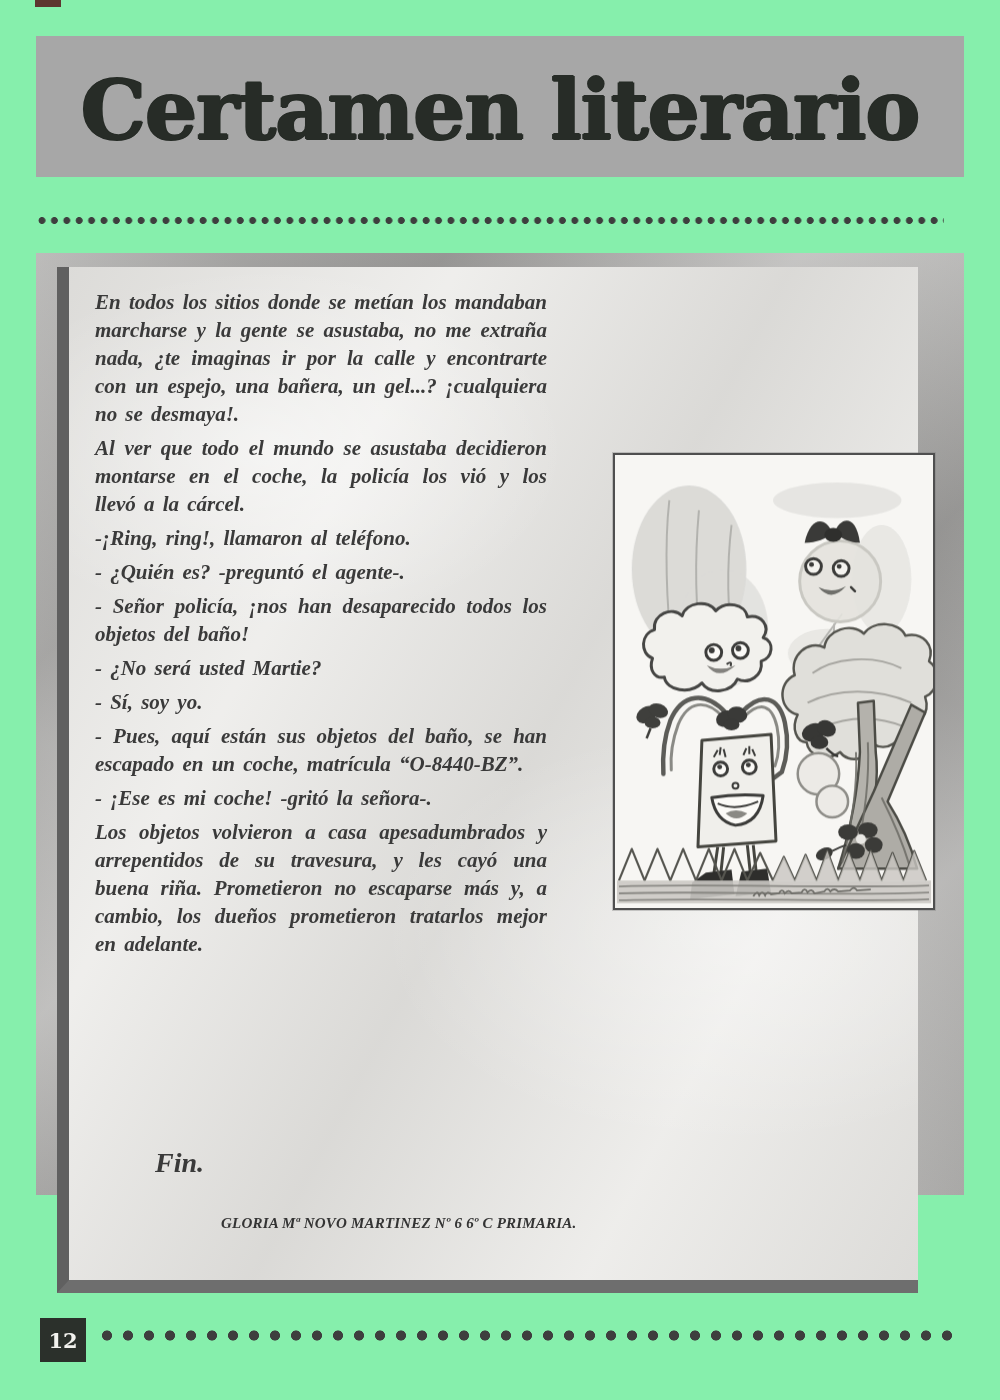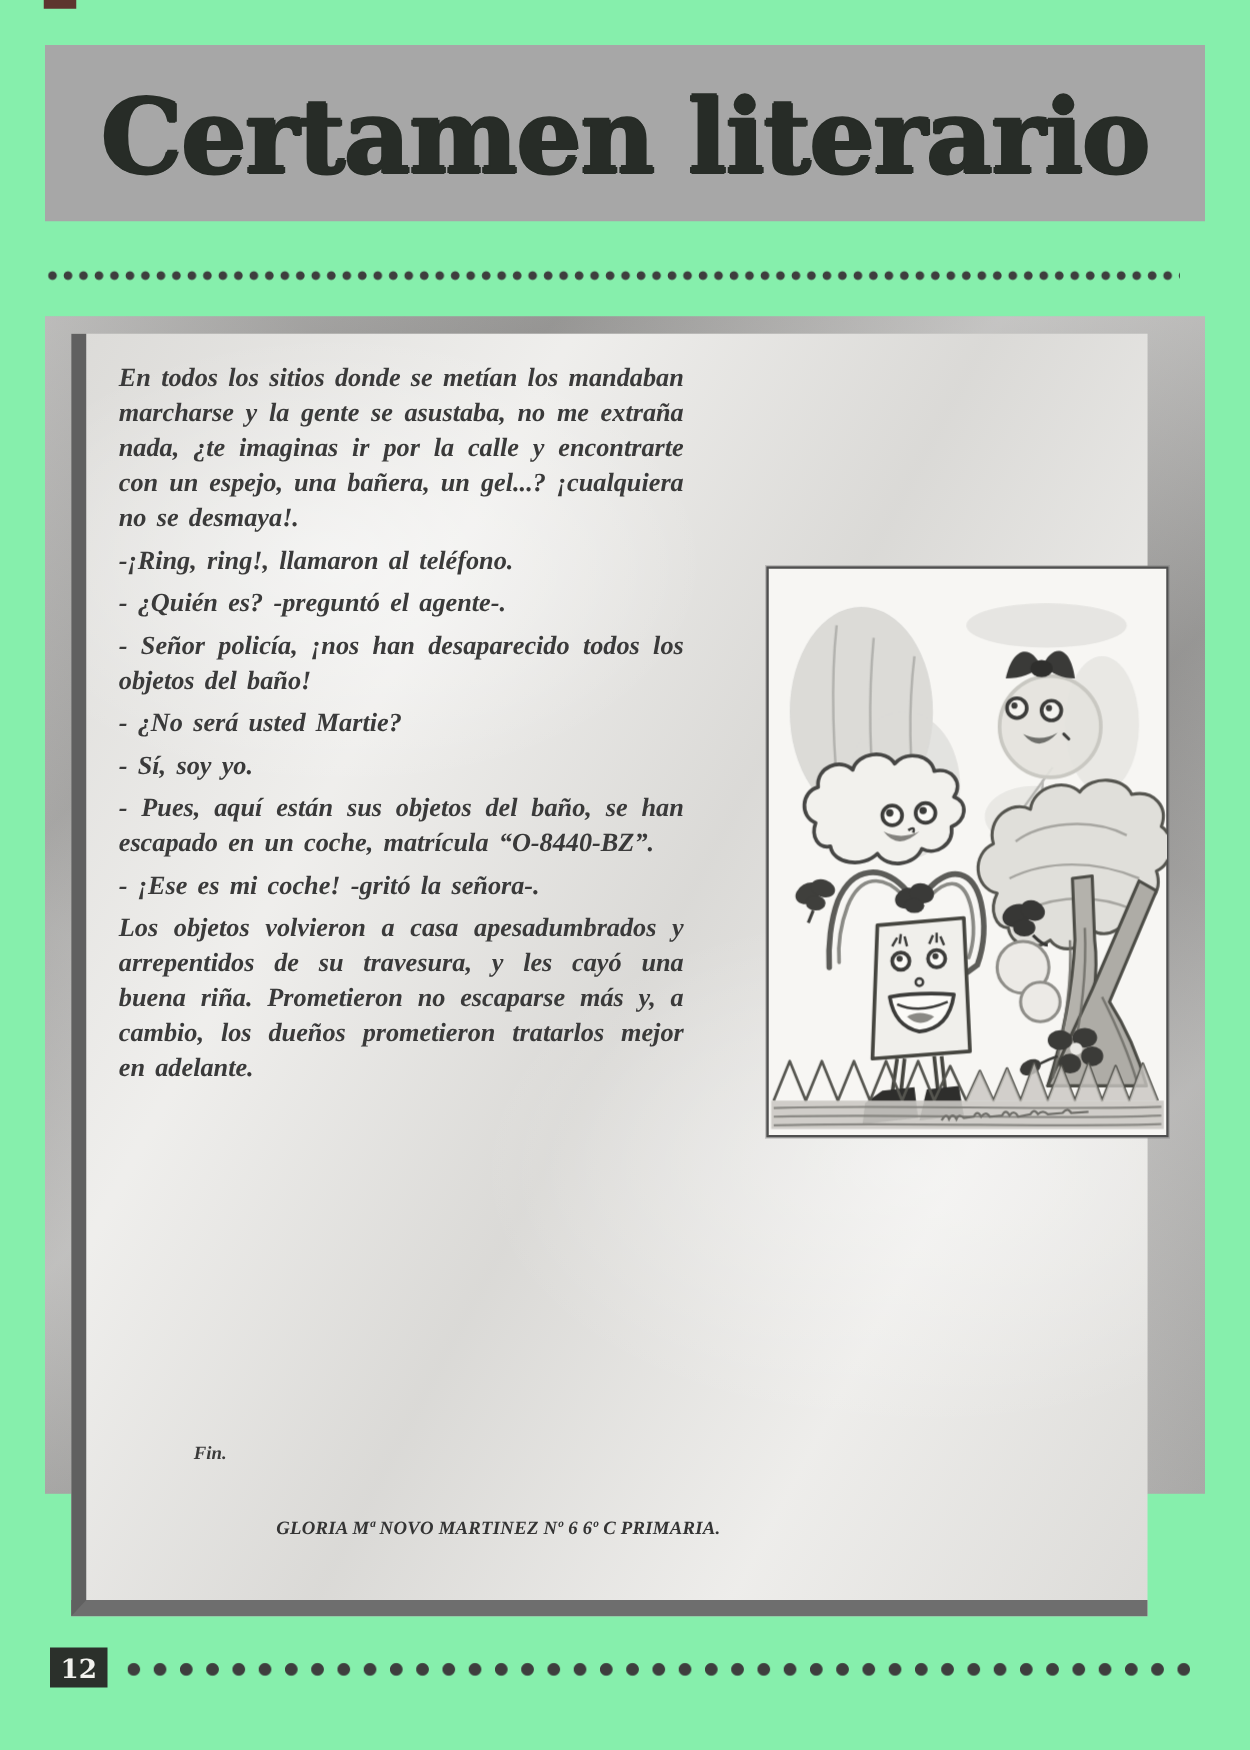--- a/index.html
+++ b/index.html
@@ -57,37 +57,37 @@
 
   
   #story {
     position:absolute; left:26px; top:21px; width:452px;
     font-style:italic; font-weight:bold; color:#3a3a3a;
   }
   #story .para {
     margin:0 0 6px 0; font-size:21px; line-height:28px;
     text-align:justify; word-spacing:.14em;
   }
-  #fin { margin:2px 0 0 60px; font-size:15px; line-height:28px; font-style:italic; font-weight:bold; color:#3a3a3a; }
+  #fin { margin:2px 0 0 60px; font-size:28px; line-height:28px; font-style:italic; font-weight:bold; color:#3a3a3a; }
   #byline {
     margin:38px 0 0 126px; font-size:15px; letter-spacing:.2px;
     font-style:italic; font-weight:bold; color:#343434; white-space:nowrap;
   }
 
   
   #figure {
     position:absolute; left:577px; top:200px; width:322px; height:457px;
     box-sizing:border-box; border:2px solid #4f4f4f; background:#f7f6f3;
     box-shadow:0 0 0 1px rgba(120,120,120,.35);
   }
   #figure svg { display:block; width:100%; height:100%; }
 
   
   #page-number-box {
-    position:absolute; left:40px; top:1318px; width:46px; height:32px;
+    position:absolute; left:40px; top:1318px; width:46px; height:44px;
     background:#2b302b; color:#f2f2ee;
     display:flex; align-items:center; justify-content:center;
     font-family:"DejaVu Serif", serif; font-weight:bold; font-size:21px;
   }
 </style>
 </head>
 <body>
 
 <div id="page">
 
@@ -96,20 +96,21 @@
   <div id="banner">
     <h1>Certamen literario</h1>
   </div>
 
   <div class="dots-top"></div>
 
   <div id="panel">
     <div id="paper">
       <div id="story">
           <p class="para">En todos los sitios donde se metían los mandaban marcharse y la gente se asustaba, no me extraña nada, ¿te imaginas ir por la calle y encontrarte con un espejo, una bañera, un gel...? ¡cualquiera no se desmaya!.</p>
+          <p class="para">Al ver que todo el mundo se asustaba decidieron montarse en el coche, la policía los vió y los llevó a la cárcel.</p>
           <p class="para">-¡Ring, ring!, llamaron al teléfono.</p>
           <p class="para">- ¿Quién es? -preguntó el agente-.</p>
           <p class="para">- Señor policía, ¡nos han desaparecido todos los objetos del baño!</p>
           <p class="para">- ¿No será usted Martie?</p>
           <p class="para">- Sí, soy yo.</p>
           <p class="para">- Pues, aquí están sus objetos del baño, se han escapado en un coche, matrícula “O-8440-BZ”.</p>
           <p class="para">- ¡Ese es mi coche! -gritó la señora-.</p>
           <p class="para">Los objetos volvieron a casa apesadumbrados y arrepentidos de su travesura, y les cayó una buena riña. Prometieron no escaparse más y, a cambio, los dueños prometieron tratarlos mejor en adelante.</p>
         </div>
       <div style="position:absolute; left:26px; top:880px; width:452px;">

